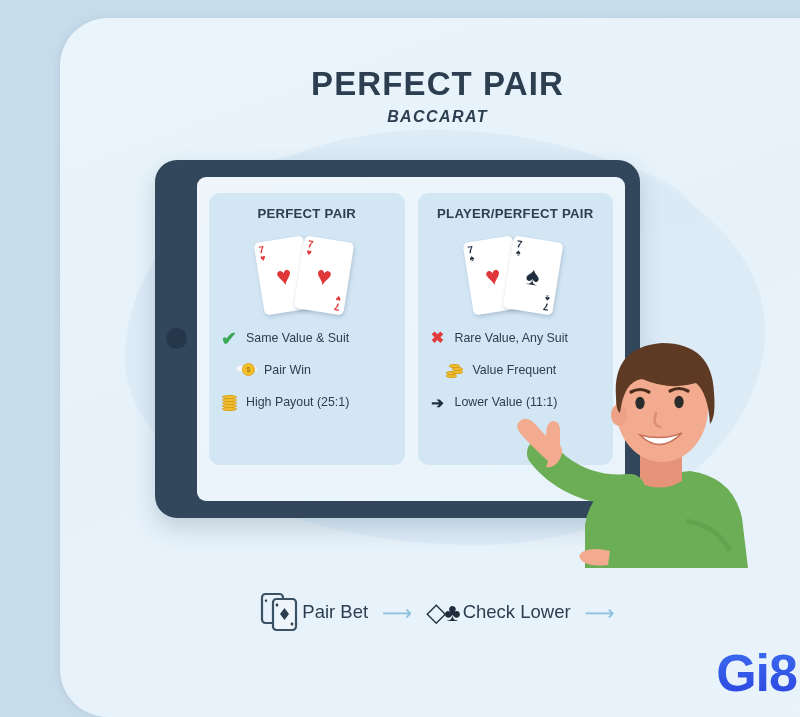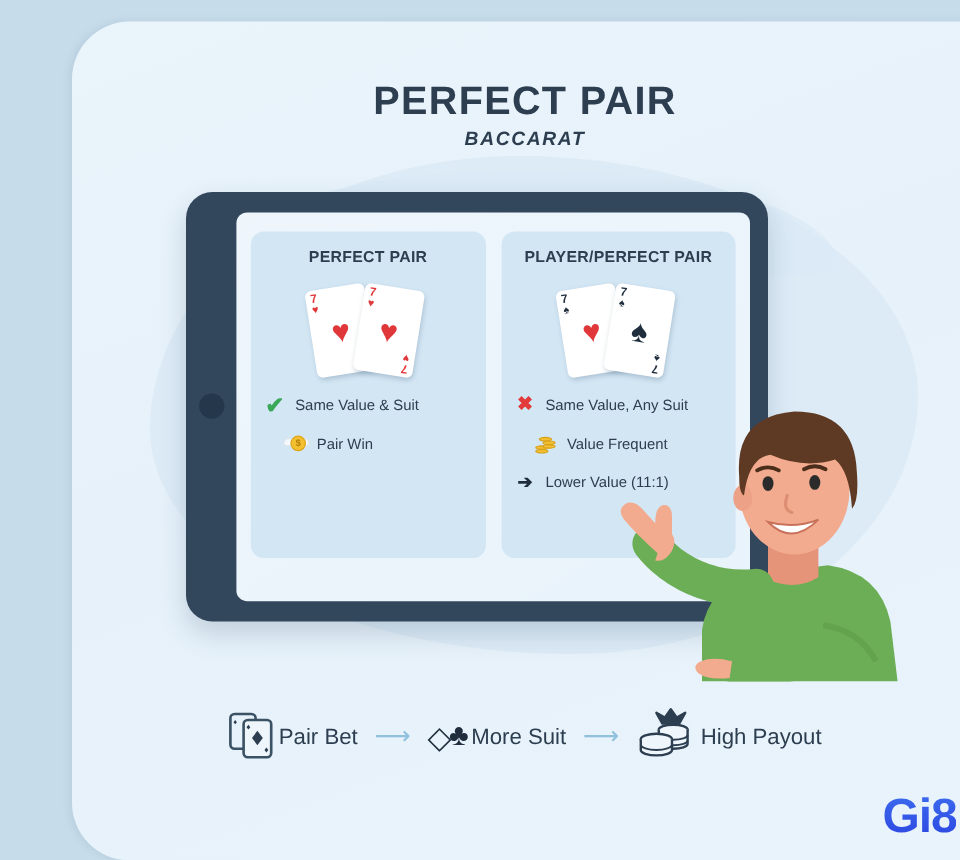--- a/index.html
+++ b/index.html
@@ -332,21 +332,21 @@
     color: #1f2d3d;
   }
   .suit-pair .d { font-size: 26px; line-height: 1; }
   .suit-pair .c { font-size: 25px; line-height: 1; margin-left: -3px; }
 
   
   .logo {
     position: absolute;
     right: 18px;
     bottom: 14px;
-    font-size: 40px;
+    font-size: 52px;
     font-weight: bold;
     letter-spacing: -1px;
     background: linear-gradient(180deg, #3d6ef0 0%, #2b43e0 100%);
     -webkit-background-clip: text;
     background-clip: text;
     color: transparent;
     z-index: 10;
     text-align: right;
   }
 </style>
@@ -407,20 +407,32 @@
                 <span class="bicon">
                   <span class="wingcoin">
                     <span class="wing l"></span>
                     <span class="wing r"></span>
                     <span class="coin">$</span>
                   </span>
                 </span>
                 <span>Pair Win</span>
               </div>
 
+              <div class="brow">
+                <span class="bicon">
+                  <span class="coinstack">
+                      <i></i>
+                      <i></i>
+                      <i></i>
+                      <i></i>
+                      <i></i>
+                    </span>
+                </span>
+                <span>High Payout (25:1)</span>
+              </div>
             </div>
           </div>
 
           <div class="panel">
             <div class="panel-title">PLAYER/PERFECT PAIR</div>
 
             <div class="cards">
               <div class="pcard left">
                 <div class="pip-tl black">
                   <span>7</span>
@@ -439,21 +451,21 @@
                   <span class="suit-sm">♠</span>
                 </div>
               </div>
             </div>
 
             <div class="bullets">
               <div class="brow">
                 <span class="bicon">
                   <span class="cross">✖</span>
                 </span>
-                <span>Same Value, Any Suit</span>
+                <span>Rare Value, Any Suit</span>
               </div>
 
               <div class="brow indent">
                 <span class="bicon">
                   <span class="coinpile">
                       <i></i>
                       <i></i>
                       <i></i>
                       <i></i>
                       <i></i>
@@ -529,38 +541,24 @@
         <span class="flow-label">Pair Bet</span>
       </div>
 
       <span class="flow-arrow">⟶</span>
 
       <div class="flow-item">
         <span class="suit-pair">
           <span class="d">◇</span>
             <span class="c">♣</span>
         </span>
-        <span class="flow-label">More Suit</span>
+        <span class="flow-label">Check Lower</span>
       </div>
 
       <span class="flow-arrow">⟶</span>
 
-      <div class="flow-item">
-        <span>
-          <svg width="52" height="46" viewBox="0 0 52 46">
-            <path d="M22 15 L17 6 L24 10 L29 3 L34 10 L41 6 L36 15 Z" fill="#2d3e50" stroke="#2d3e50" stroke-width="2" stroke-linejoin="round"></path>
-            <ellipse cx="31" cy="20" rx="12" ry="4" fill="#eef6fc" stroke="#2d3e50" stroke-width="2"></ellipse>
-            <path d="M19 20 v12 a12 4 0 0 0 24 0 v-12" fill="#eef6fc" stroke="#2d3e50" stroke-width="2"></path>
-            <path d="M19 24.5 a12 4 0 0 0 24 0 M19 29 a12 4 0 0 0 24 0" fill="none" stroke="#2d3e50" stroke-width="1.6"></path>
-            <ellipse cx="17" cy="28" rx="13" ry="4.5" fill="#eef6fc" stroke="#2d3e50" stroke-width="2"></ellipse>
-            <path d="M4 28 v9 a13 4.5 0 0 0 26 0 v-9" fill="#eef6fc" stroke="#2d3e50" stroke-width="2"></path>
-            <path d="M4 32.5 a13 4.5 0 0 0 26 0" fill="none" stroke="#2d3e50" stroke-width="1.6"></path>
-          </svg>
-        </span>
-        <span class="flow-label">High Payout</span>
-      </div>
 
     </div>
 
     <div class="logo">Gi8</div>
 
   </div>
 </div>
 
 </body></html>

